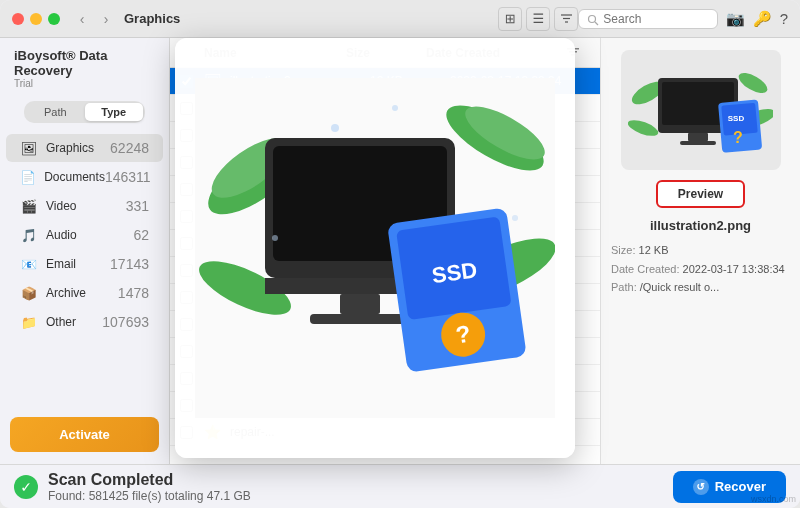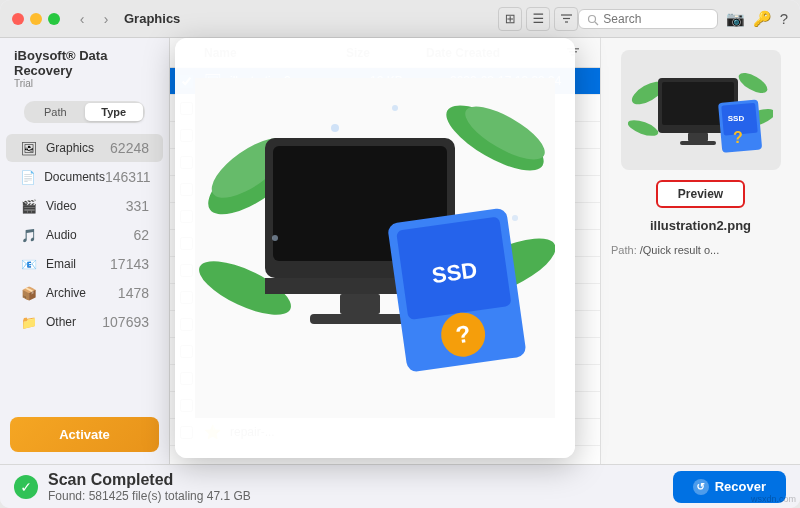--- a/index.html
+++ b/index.html
@@ -666,20 +666,22 @@
           <rect x="93" y="48" width="34" height="30" rx="2" fill="#2563eb" transform="rotate(-5 90 45)"></rect>
 
           <text x="110" y="85" text-anchor="middle" fill="#fbbf24" font-size="16" font-weight="bold">?</text>
 
           <text x="108" y="63" text-anchor="middle" fill="#fff" font-size="8" font-weight="bold">SSD</text>
         </svg>
       </div>
       <button class="preview-btn">Preview</button>
       <div class="preview-filename">illustration2.png</div>
       <div class="preview-meta">
+        <div><span class="label">Size:</span> <span>12 KB</span></div>
+        <div><span class="label">Date Created:</span> <span>2022-03-17 13:38:34</span></div>
         <div><span class="label">Path:</span> <span>/Quick result o...</span></div>
       </div>
     </div>
   </div>
 
   <div class="bottom-bar">
     <div class="scan-status-icon">
       <span>✓</span>
     </div>
     <div class="scan-status-text">

